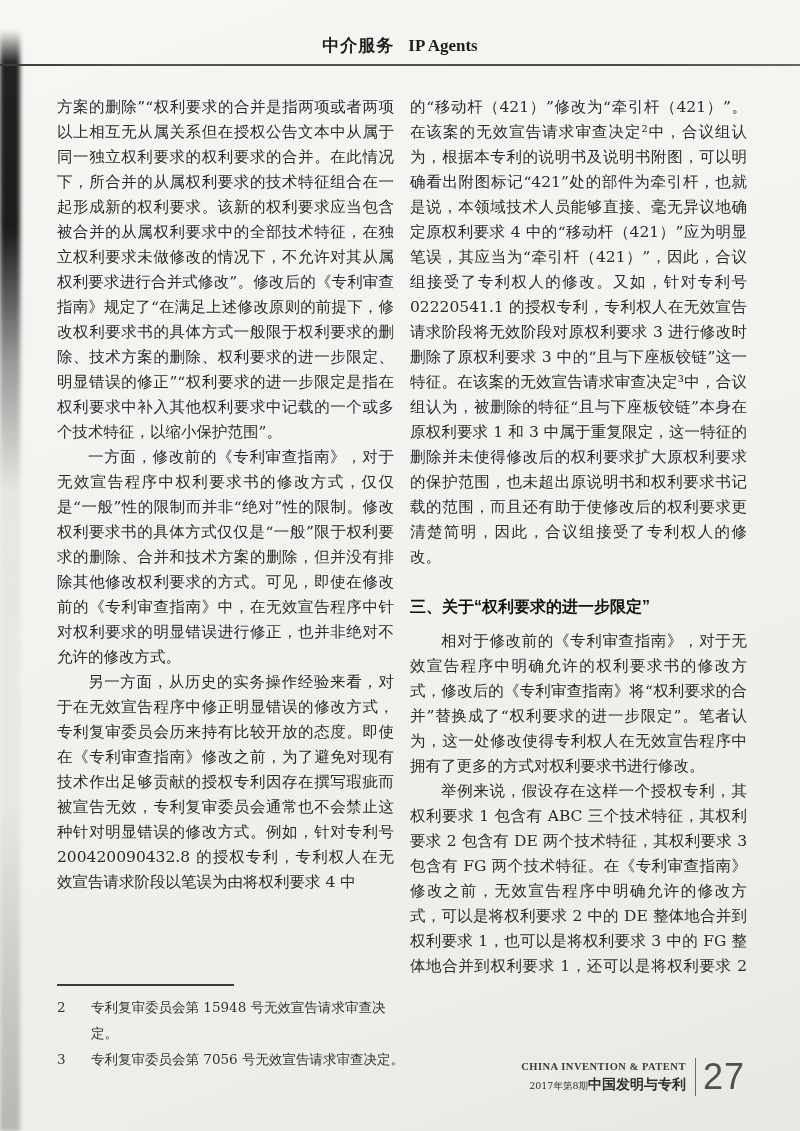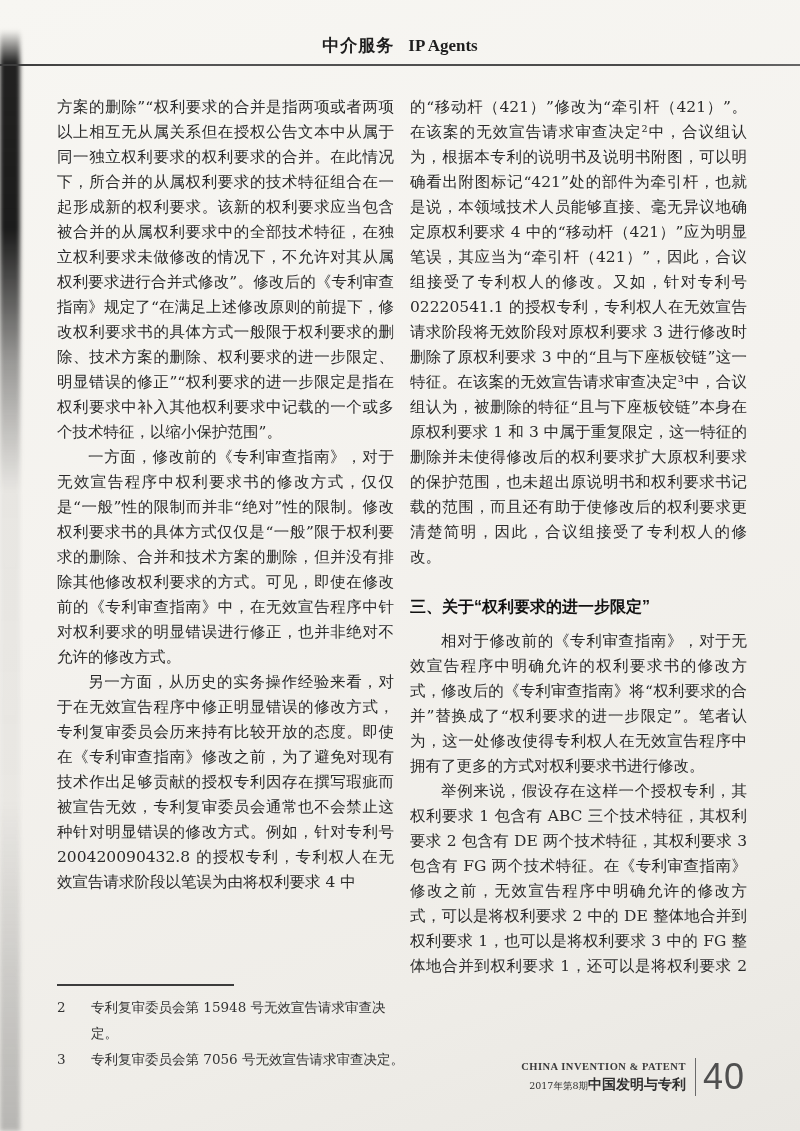--- a/index.html
+++ b/index.html
@@ -133,16 +133,16 @@
   </div>
 
   <div class="footer">
     <div class="footer-text">
       <div class="footer-en">CHINA INVENTION &amp; PATENT</div>
       <div class="footer-cn">
         <span class="footer-issue">2017年第8期</span><span class="footer-journal">中国发明与专利</span>
       </div>
     </div>
     <div class="footer-bar"></div>
-    <div class="footer-page">40</div>
+    <div class="footer-page">27</div>
   </div>
 
 </div>
 
 </body></html>

